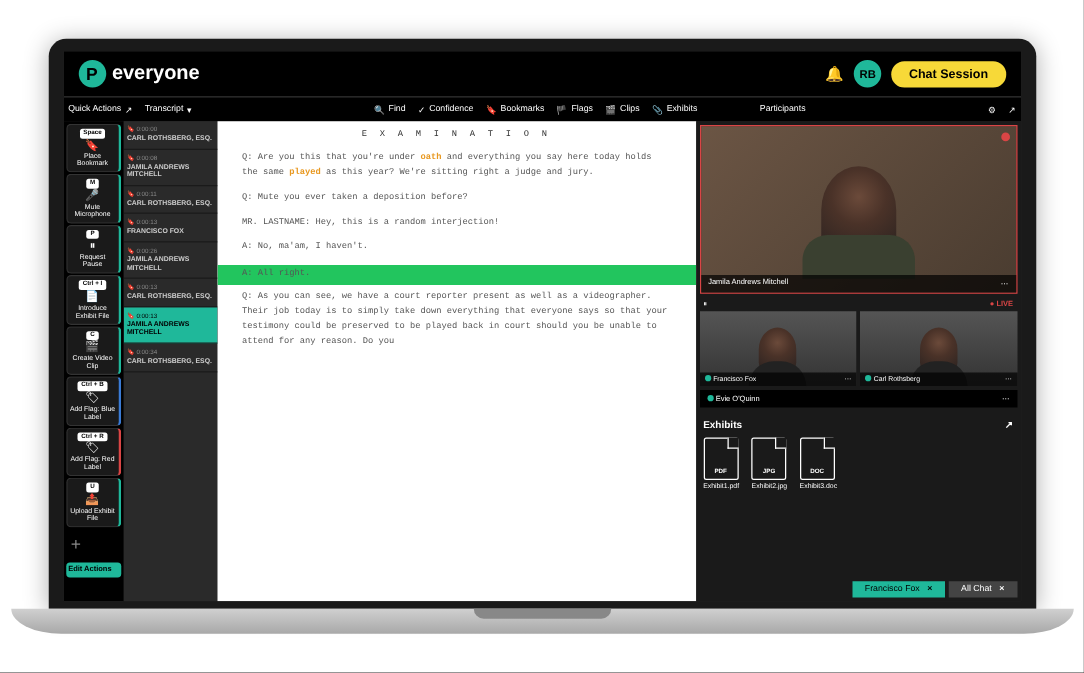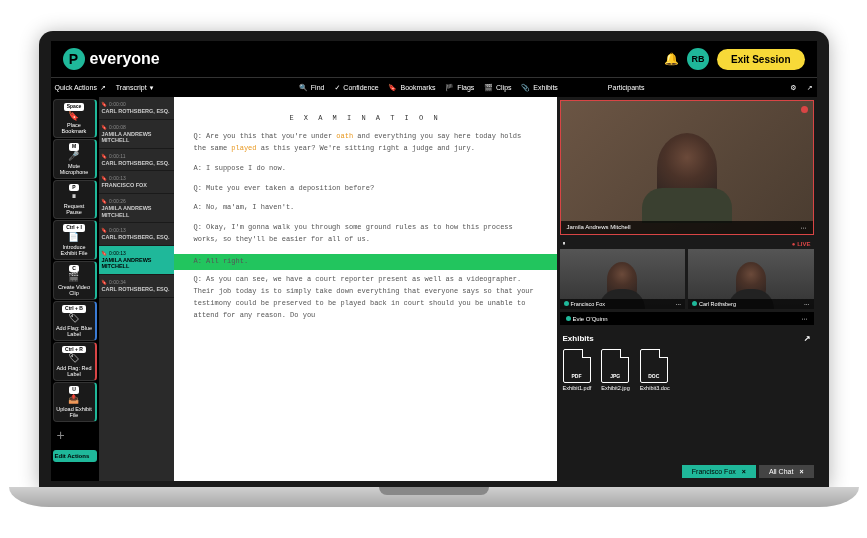--- a/index.html
+++ b/index.html
@@ -38,25 +38,25 @@
 
 
 .tcol { width: 75px; background: #2a2a2a; display: flex; flex-direction: column; overflow: hidden; }
 .trow { padding: 4px 3px; font-size: 5.5px; color: #ccc; border-bottom: 1px solid #1a1a1a; line-height: 1.2; position: relative; }
 .trow.sel { background: #1fb89a; color: #000; }
 .trow .ts { font-size: 5px; color: #888; display: flex; align-items: center; gap: 2px; }
 .trow.sel .ts { color: #000; }
 .trow .nm { font-weight: 600; margin-top: 1px; }
 
 
-.tbody { flex: 1; background: #fff; font-family: "Courier New", monospace; font-size: 7px; color: #555; padding: 16px 20px; overflow: hidden; line-height: 1.7; }
+.tbody { flex: 1; background: #fff; font-family: "Courier New", monospace; font-size: 7px; color: #555; padding: 6px 20px; overflow: hidden; line-height: 1.7; }
 .tbody .heading { text-align: center; letter-spacing: 3px; color: #333; margin-bottom: 6px; }
 .tbody .by { margin-bottom: 8px; }
 .tbody p { margin-bottom: 8px; }
-.tbody .hl-o { color: #e89820; font-weight: 400; }
+.tbody .hl-o { color: #e89820; font-weight: 700; }
 .tbody .row-sel { background: #22c55e; display: block; padding: 2px 0; margin: 4px -20px; padding-left: 20px; padding-right: 20px; }
 
 
 .right { width: 260px; background: #1a1a1a; display: flex; flex-direction: column; }
 .vid-main { position: relative; height: 135px; background: linear-gradient(135deg, #6b5544 0%, #4a3c30 100%); border: 1px solid #d94545; margin: 3px; display: flex; align-items: center; justify-content: center; }
 .vid-main::after { content: ""; position: absolute; top: 5px; right: 5px; width: 7px; height: 7px; border-radius: 50%; background: #d94545; }
 .person { width: 60px; height: 70px; background: radial-gradient(circle at 50% 35%, #6b4a3a 0%, #4a3228 40%, #2a2220 100%); border-radius: 50% 50% 20% 20%; position: relative; }
 .person::after { content: ""; position: absolute; bottom: -20px; left: -15px; right: -15px; height: 35px; background: #3a4030; border-radius: 20px 20px 0 0; }
 .vid-label { position: absolute; bottom: 0; left: 0; right: 0; background: rgba(0,0,0,.7); color: #fff; font-size: 6px; padding: 3px 6px; display: flex; justify-content: space-between; }
 .vid-ctrl { display: flex; align-items: center; justify-content: space-between; padding: 2px 6px; font-size: 6px; color: #fff; }
@@ -92,21 +92,21 @@
 <div class="screen">
 
 <div class="hdr">
   <div class="logo">
     <div class="logo-mark">P</div>
     <span>everyone</span>
   </div>
   <div class="hdr-spacer"></div>
   <span class="bell">🔔</span>
   <div class="avatar">RB</div>
-  <button class="exit">Exit Session</button>
+  <button class="exit">Chat Session</button>
 </div>
 
 <div class="subbar">
   <span class="sub-item"><span>Quick Actions</span> ↗</span>
   <span class="sub-item"><span>Transcript</span> ▾</span>
   <div class="sub-spacer"></div>
   <span class="sub-item">🔍 <span>Find</span></span>
   <span class="sub-item">✓ <span>Confidence</span></span>
   <span class="sub-item">🔖 <span>Bookmarks</span></span>
   <span class="sub-item">🏴 <span>Flags</span></span>
@@ -196,24 +196,23 @@
             </div>
             <div class="trow">
               <div class="ts">🔖 0:00:34</div>
               <div class="nm">CARL ROTHSBERG, ESQ.</div>
             </div>
           </div>
 
   <div class="tbody">
     <div class="heading">E X A M I N A T I O N</div>
     <p><span>Q:  Are you this that you're under </span><span class="hl-o">oath</span><span> and everything you say here today holds the same </span><span class="hl-o">played</span><span> as this year? We're sitting right a judge and jury.</span></p>
-    <p>A:  I suppose I do now.</p>
     <p>Q:  Mute you ever taken a deposition before?</p>
+    <p>MR. LASTNAME: Hey, this is a random interjection!</p>
     <p>A:  No, ma'am, I haven't.</p>
-    <p>Q:  Okay, I'm gonna walk you through some ground rules as to how  this process works, so they'll be easier for all of us.</p>
     <span class="row-sel">A:  All right.</span>
     <p>Q:  As you can see, we have a court reporter present as well as a videographer. Their job today is to simply take down everything that everyone says so that your testimony could be preserved to be  played back in court should you be unable to attend for any reason. Do you</p>
   </div>
 
   <div class="right">
     <div class="vid-main">
       <div class="person"></div>
       <div class="vid-label">
                 <span>Jamila Andrews Mitchell</span>
                 <span>⋯</span>

